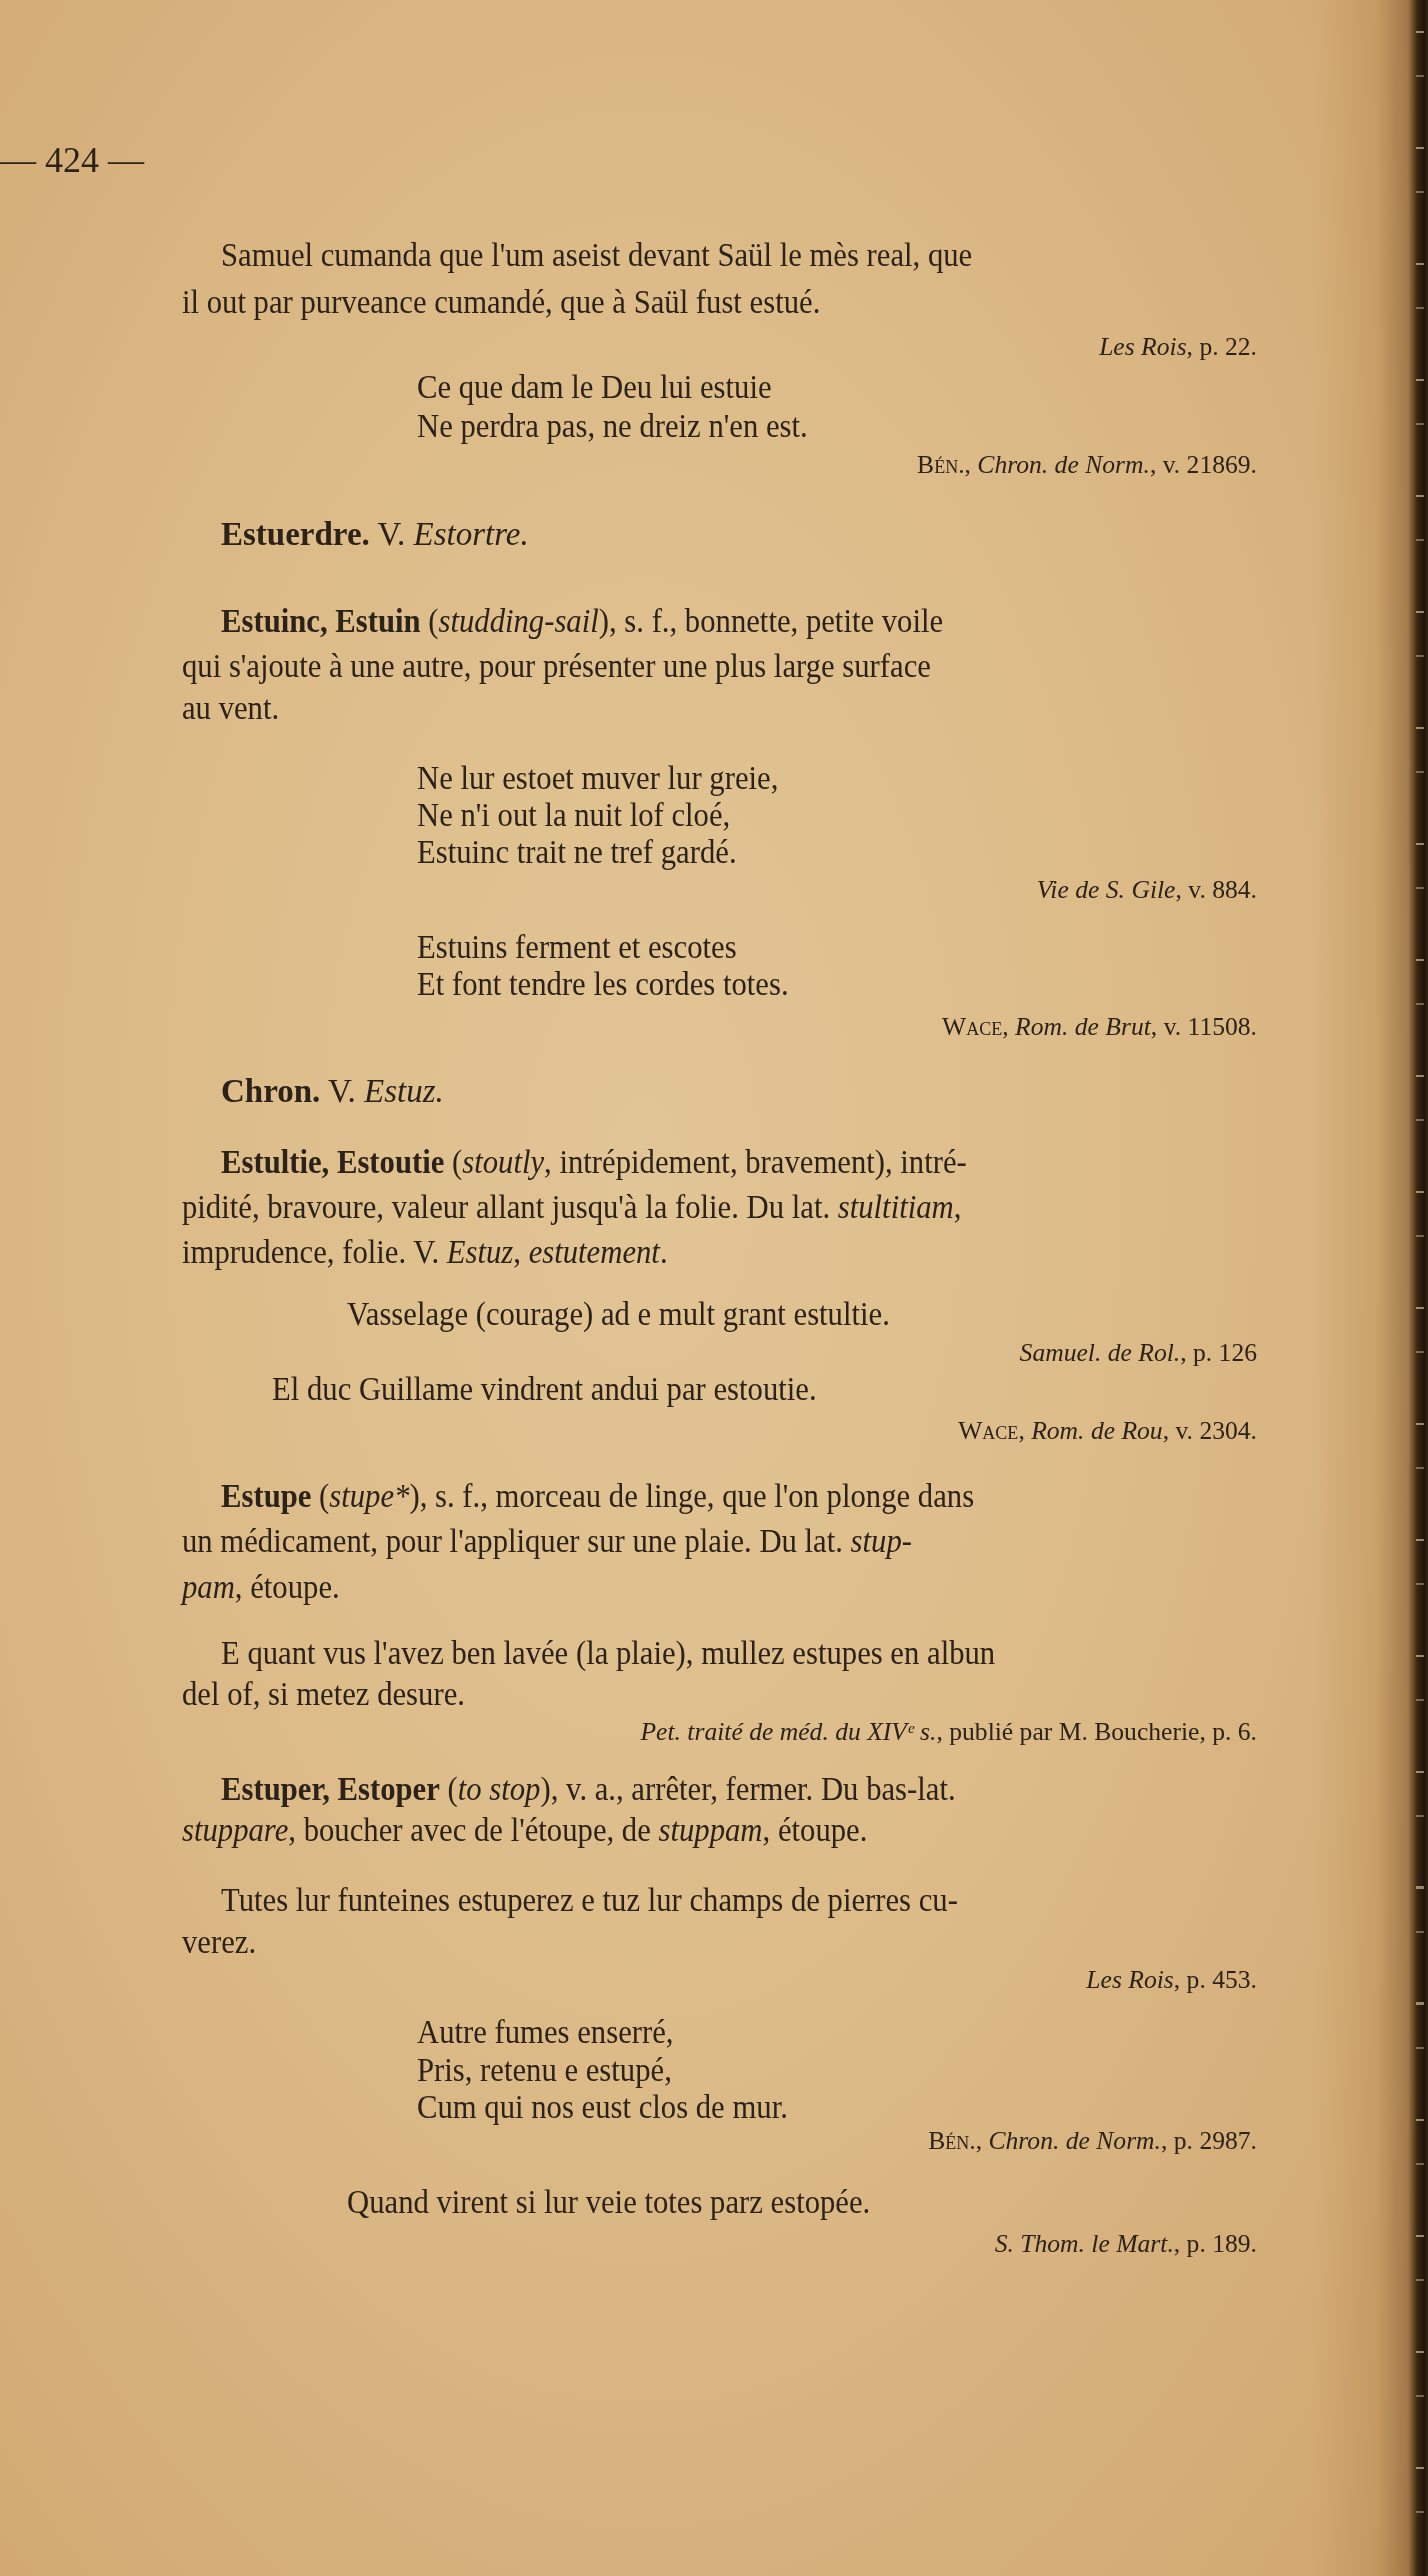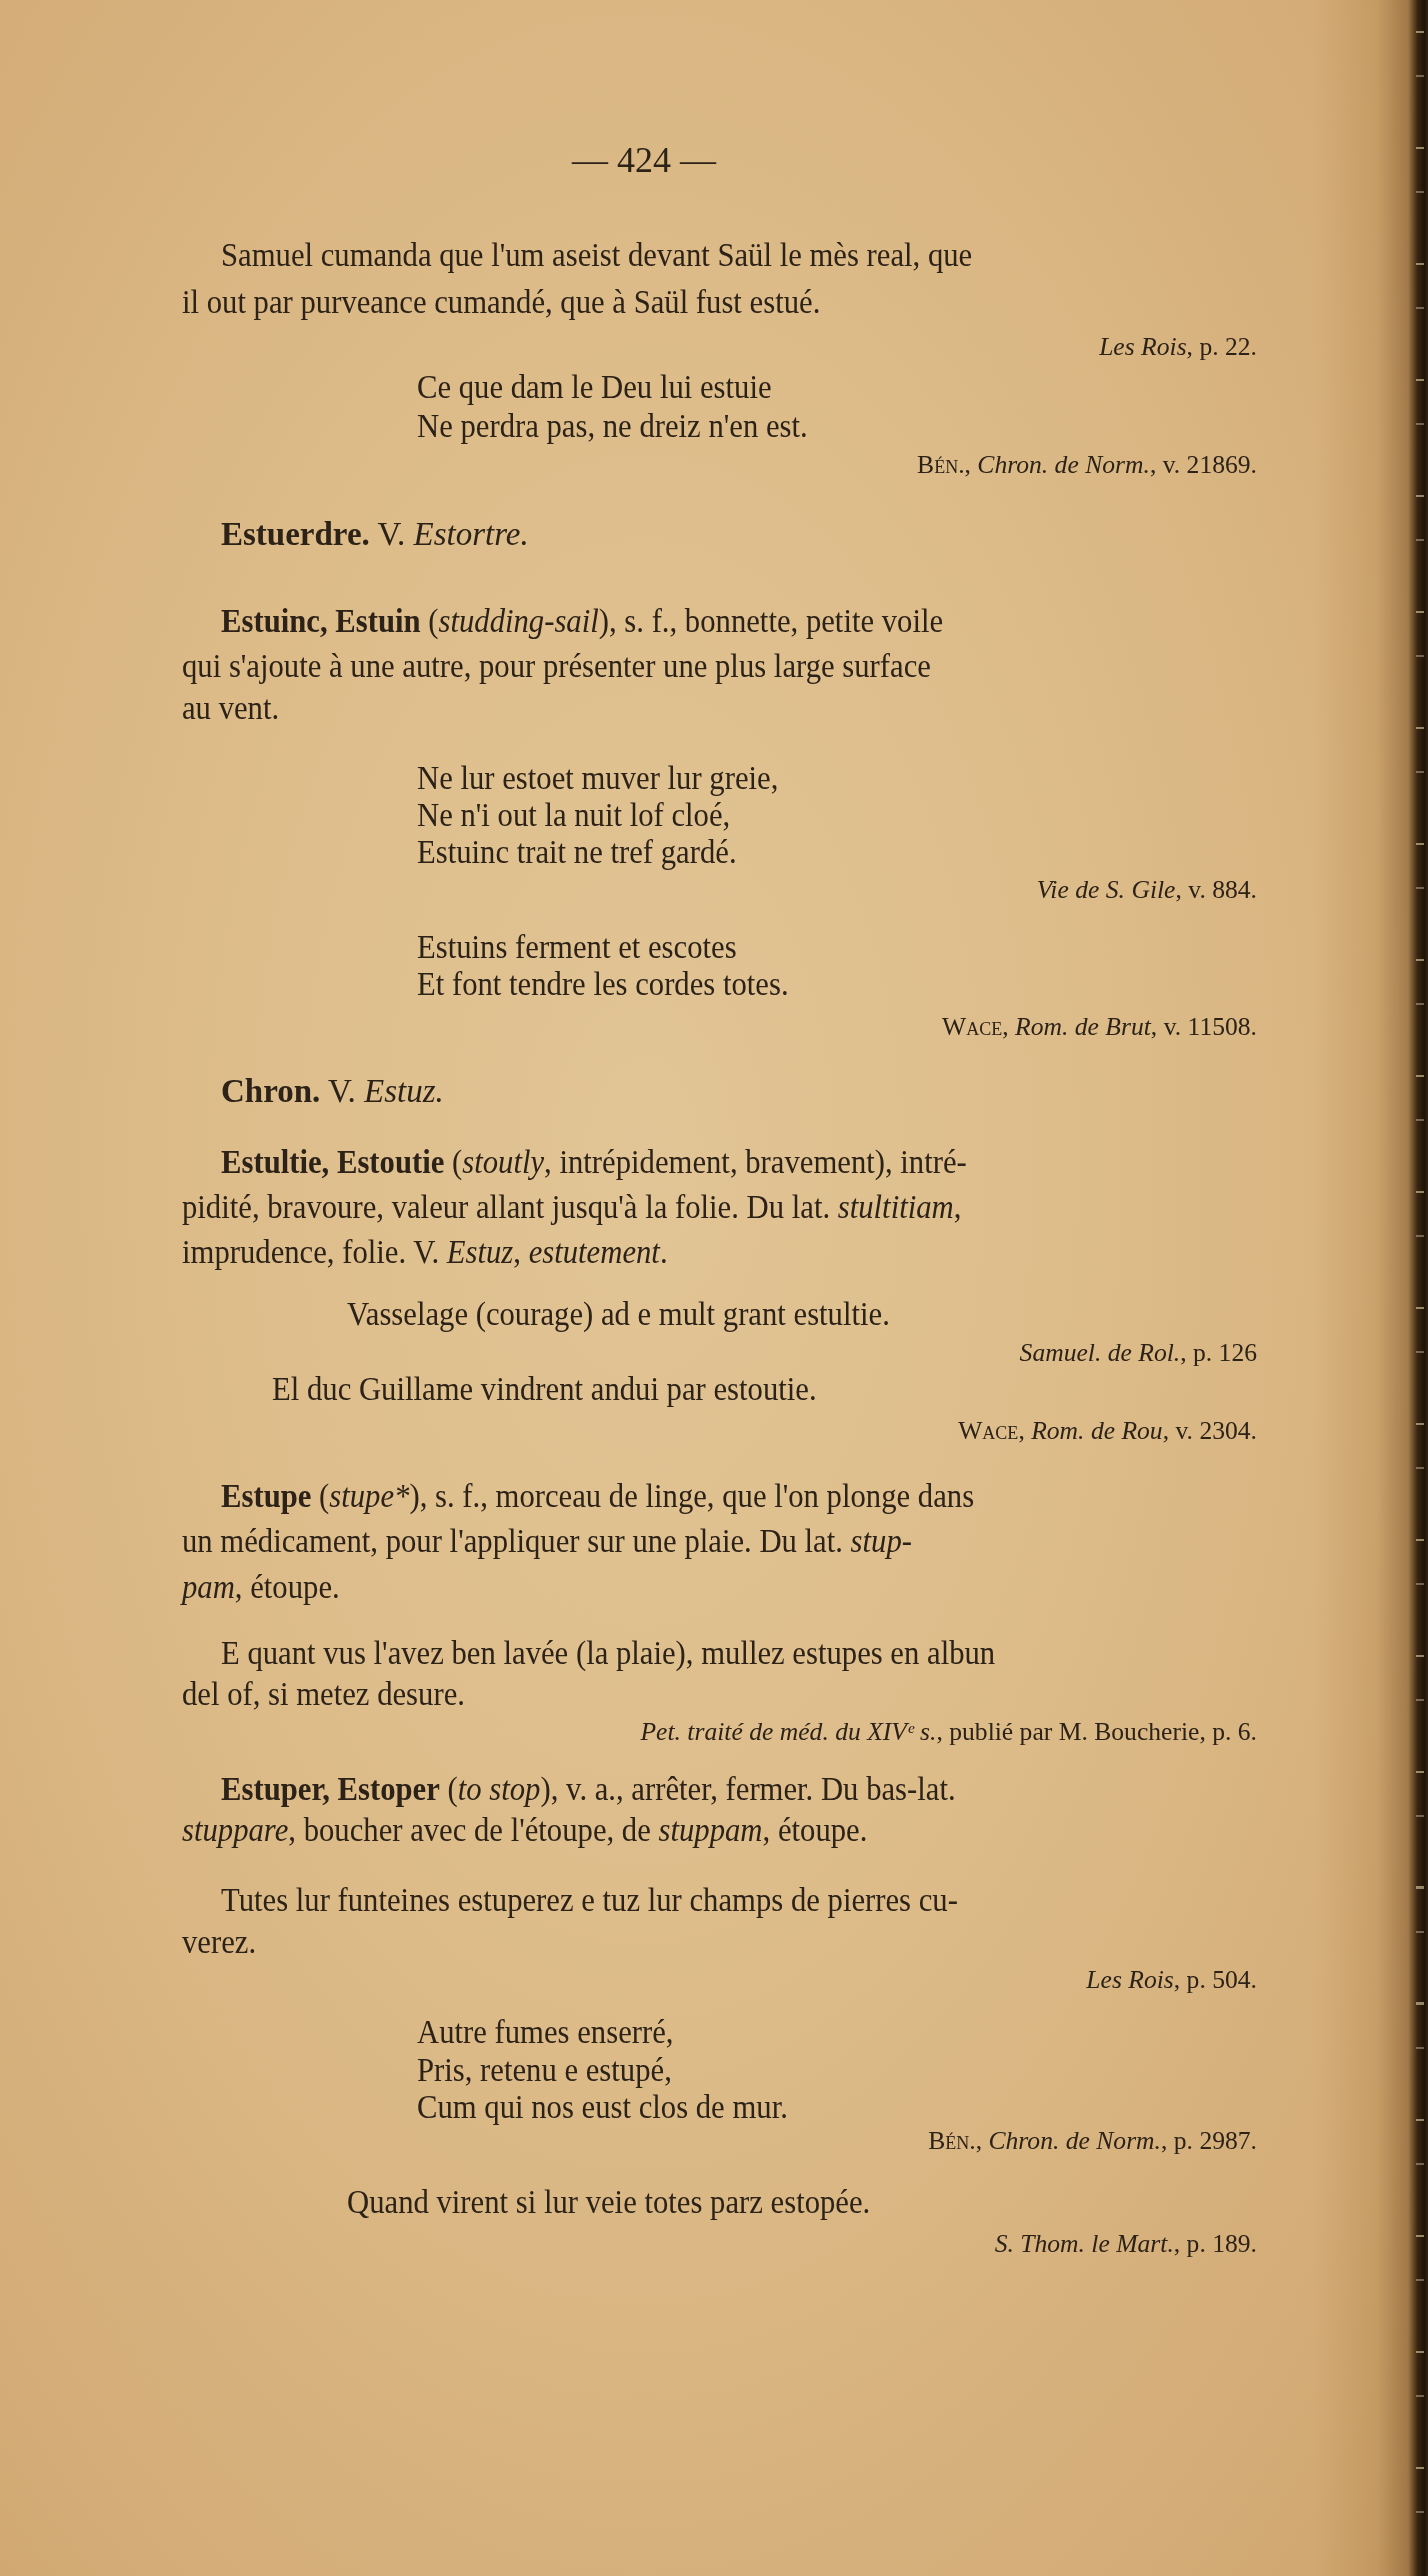--- a/index.html
+++ b/index.html
@@ -22,21 +22,21 @@
   .ln { position: absolute; white-space: nowrap; font-size: 33px; line-height: 1; transform-origin: left bottom; }
   .body { left: 182px; }
   .indent { left: 221px; }
   .verse { left: 417px; }
   .verse2 { left: 347px; }
   .verse3 { left: 272px; }
   .cite { right: 172px; font-size: 25.6px; }
   .hw { font-weight: bold; }
   i, .it { font-style: italic; }
   .sc { font-variant: small-caps; }
-  .pagenum { left: 0; width: 1288px; text-align: center; font-size: 36px; }
+  .pagenum { left: 0; width: 1288px; text-align: left; font-size: 36px; }
   .narrow { transform: scaleX(0.93); }
 </style>
 </head>
 <body>
 
 <div class="gutter">
     <div class="specks"></div>
   </div>
 
 <div class="ln pagenum" style="top:142px">— 424 —</div>
@@ -76,20 +76,20 @@
 <div class="ln body narrow" style="top:1525px"><span>un médicament, pour l'appliquer sur une plaie. Du lat. </span><i>stup-</i></div>
 <div class="ln body narrow" style="top:1571px"><i>pam</i><span>, étoupe.</span></div>
 <div class="ln indent narrow" style="top:1637px">E quant vus l'avez ben lavée (la plaie), mullez estupes en albun</div>
 <div class="ln body narrow" style="top:1678px">del of, si metez desure.</div>
 <div class="ln cite" style="top:1719px"><i>Pet. traité de méd. du XIVᵉ s.</i><span>, publié par M. Boucherie, p. 6.</span></div>
 
 <div class="ln indent narrow" style="top:1773px"><span class="hw">Estuper, Estoper</span> (<i>to stop</i>)<span>, v. a., arrêter, fermer. Du bas-lat.</span></div>
 <div class="ln body narrow" style="top:1814px"><i>stuppare</i><span>, boucher avec de l'étoupe, de </span><i>stuppam</i><span>, étoupe.</span></div>
 <div class="ln indent narrow" style="top:1884px">Tutes lur funteines estuperez e tuz lur champs de pierres cu-</div>
 <div class="ln body narrow" style="top:1926px">verez.</div>
-<div class="ln cite" style="top:1967px"><i>Les Rois</i><span>, p. 504.</span></div>
+<div class="ln cite" style="top:1967px"><i>Les Rois</i><span>, p. 453.</span></div>
 <div class="ln verse narrow" style="top:2016px">Autre fumes enserré,</div>
 <div class="ln verse narrow" style="top:2054px">Pris, retenu e estupé,</div>
 <div class="ln verse narrow" style="top:2091px">Cum qui nos eust clos de mur.</div>
 <div class="ln cite" style="top:2128px"><span class="sc">Bén.</span>, <i>Chron. de Norm.</i><span>, p. 2987.</span></div>
 <div class="ln verse2 narrow" style="top:2186px">Quand virent si lur veie totes parz estopée.</div>
 <div class="ln cite" style="top:2231px"><i>S. Thom. le Mart.</i><span>, p. 189.</span></div>
 
 
 </body></html>

